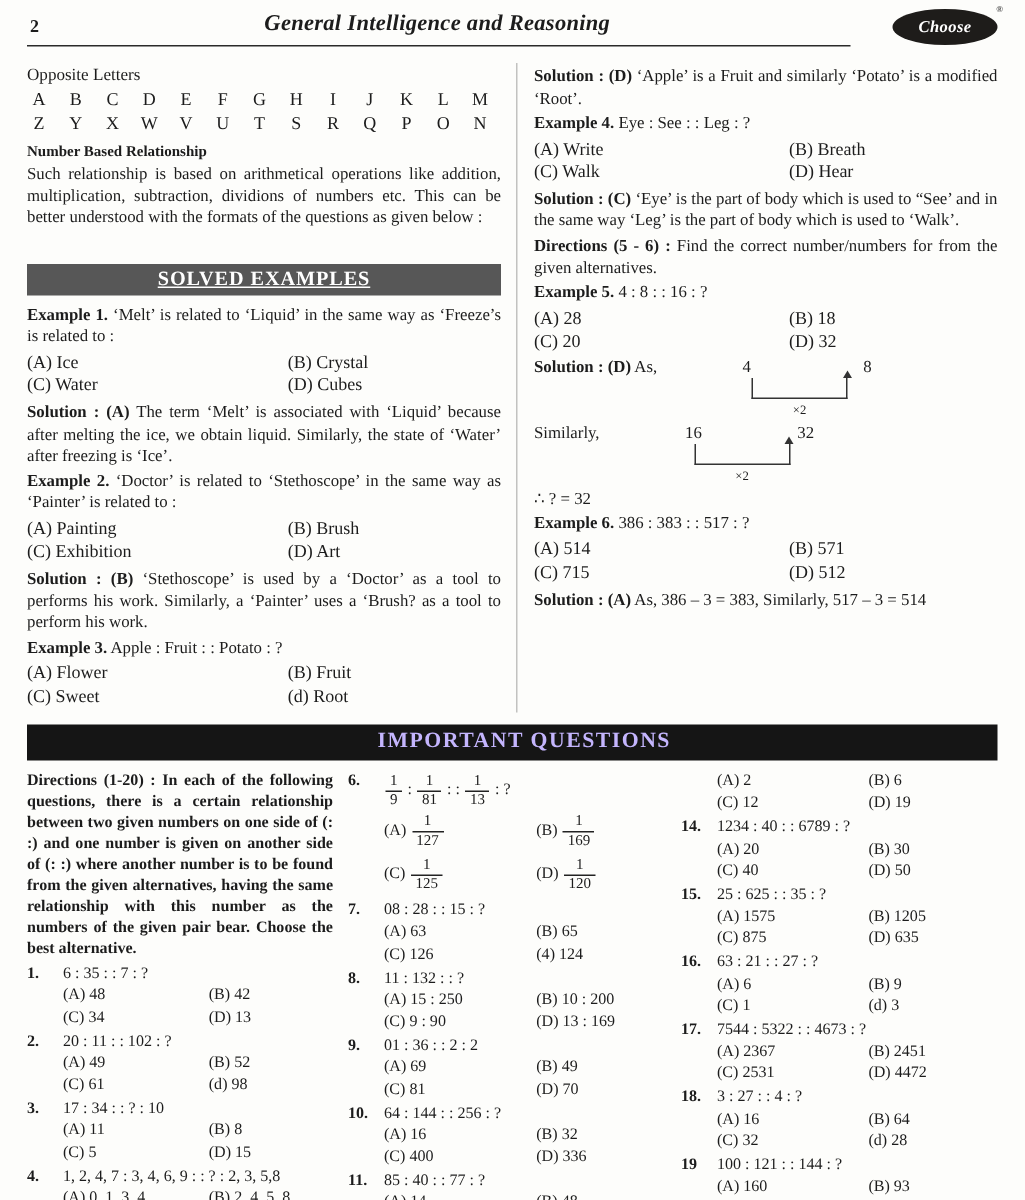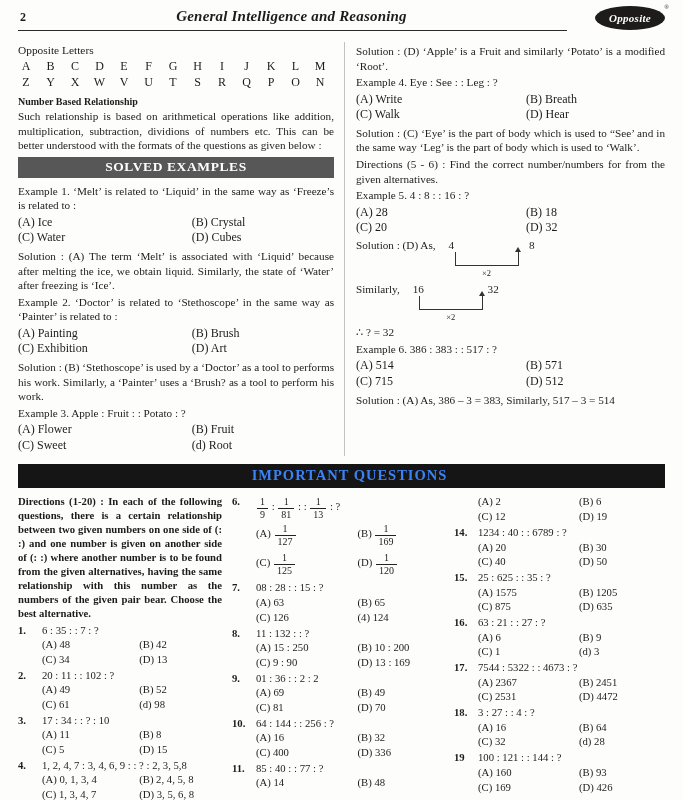--- a/index.html
+++ b/index.html
@@ -6,56 +6,56 @@
   .page{
     position:relative;
     width:683px;height:800px;
     background:#fdfdfb;
     color:#1c1c1c;
     font-family:"Liberation Serif", serif;
     overflow:hidden;
     box-sizing:border-box;
     padding:6px 18px 0 18px;
   }
-  .b{font-weight:normal;}
+  .b{font-weight:bold;}
   
   .hdr{position:relative;height:28px;}
   .hdr-rule{position:absolute;left:0;right:98px;top:24px;border-bottom:1.6px solid #2a2a2a;}
   .pgnum{position:absolute;left:2px;top:4px;font-weight:bold;font-size:12px;}
   .ptitle{position:absolute;left:60px;right:160px;top:2px;text-align:center;font-weight:bold;font-size:15px;letter-spacing:.2px;font-style:italic;}
   .logo{position:absolute;right:0;top:0;width:70px;height:24px;background:#1e1c1a;border-radius:50%;
         display:flex;align-items:center;justify-content:center;color:#fff;font-weight:bold;font-style:italic;
         font-size:11px;letter-spacing:.3px;}
   .logo .reg{font-size:6px;position:absolute;top:-2px;right:-4px;color:#444;font-style:normal;}
   
   .topcols{display:flex;margin-top:8px;}
   .tleft{flex:0 0 316px;padding-right:10px;}
   .tright{flex:1;border-left:1px solid #c2c2c0;padding-left:11px;}
   .smalllabel{font-size:11.4px;margin:2px 0 3px 0;}
   .letters{display:flex;justify-content:space-between;font-size:12px;margin:1px 6px 1px 0;}
   .letters span{width:16px;text-align:center;}
   .h2{font-weight:bold;font-size:10px;margin:6px 0 2px 0;}
   .para{font-size:11.2px;line-height:1.3;text-align:justify;margin:0 0 4px 0;}
   .graybanner{background:#575757;color:#fff;text-align:center;font-weight:bold;font-size:13.5px;
-              padding:2px 0 3px 0;margin:4px 0 6px 0;letter-spacing:.6px;}
+              padding:2px 0 3px 0;margin:23px 0 6px 0;letter-spacing:.6px;text-decoration:underline;}
   .exline{font-size:11.2px;line-height:1.3;text-align:justify;margin:2px 0 1px 0;}
   .exopts{display:grid;grid-template-columns:55% 45%;font-size:12px;line-height:1.3;margin:2px 0 3px 0;row-gap:0;}
   
-  .solrow{display:flex;align-items:flex-start;font-size:11.2px;margin:3px 0 2px 0;}
+  .solrow{display:flex;align-items:flex-start;font-size:11.2px;margin:3px 0 2px 0;gap:44px;}
   .solrow .pre{margin-right:6px;white-space:nowrap;}
   .mdiag{display:inline-block;margin-left:4px;}
   .mdnums{display:flex;justify-content:space-between;width:86px;padding:0 3px;font-size:11.2px;}
   .mdbracket{display:block;height:13px;width:62px;margin:1px 0 14px 9px;position:relative;
              border-left:1.2px solid #333;border-bottom:1.2px solid #333;border-right:1.2px solid #333;}
   .mdarrow{position:absolute;top:-5px;right:-3.6px;width:0;height:0;
            border-left:3.5px solid transparent;border-right:3.5px solid transparent;border-bottom:5.5px solid #333;}
   .mdlabel{position:absolute;left:50%;bottom:-13px;transform:translateX(-50%);font-size:8.5px;}
   .result{font-size:11.2px;margin:2px 0 3px 0;}
   
-  .blackbanner{background:#151515;color:#3b82f6;text-align:center;font-weight:bold;font-size:14.5px;
+  .blackbanner{background:#151515;color:#c4b5fd;text-align:center;font-weight:bold;font-size:14.5px;
                padding:3px 0 4px 16px;margin:8px 0 7px 0;letter-spacing:1px;}
   
   .qcols{display:flex;gap:10px;}
   .qcol1{flex:0 0 204px;}
   .qcol2{flex:0 0 212px;}
   .qcol3{flex:1;}
   .qdir{font-weight:bold;font-size:10.7px;line-height:1.3;text-align:justify;margin:0 0 3px 0;}
   .q{display:flex;font-size:10.7px;line-height:1.28;margin-bottom:2px;}
   .qnum{flex:0 0 24px;font-weight:bold;}
   .qbody{flex:1;}
@@ -69,21 +69,21 @@
 </head>
 <body>
 
 <div class="page">
 
   <div class="hdr">
     <span class="pgnum">2</span>
     <div class="ptitle">General Intelligence and Reasoning</div>
     <div class="hdr-rule"></div>
     <div class="logo">
-      <span>Opposite</span>
+      <span>Choose</span>
       <span class="reg">®</span>
     </div>
   </div>
 
   <div class="topcols">
 
     <div class="tleft">
       <div class="smalllabel">Opposite Letters</div>
       <div class="letters">
           <span class="letter">A</span>

